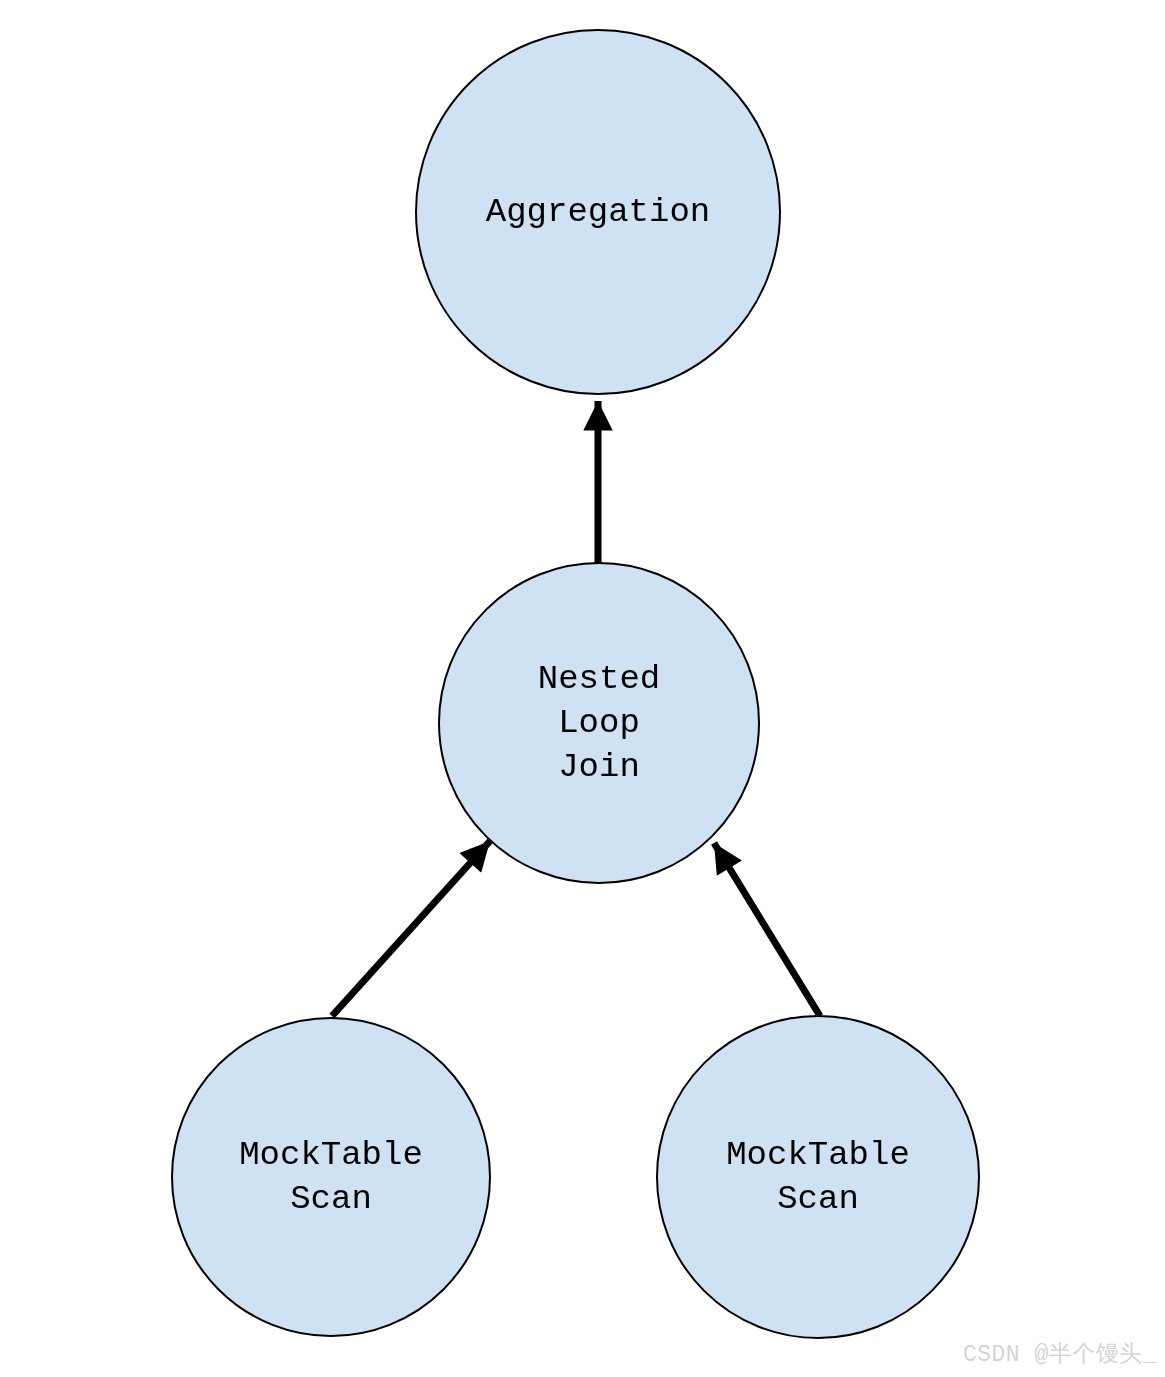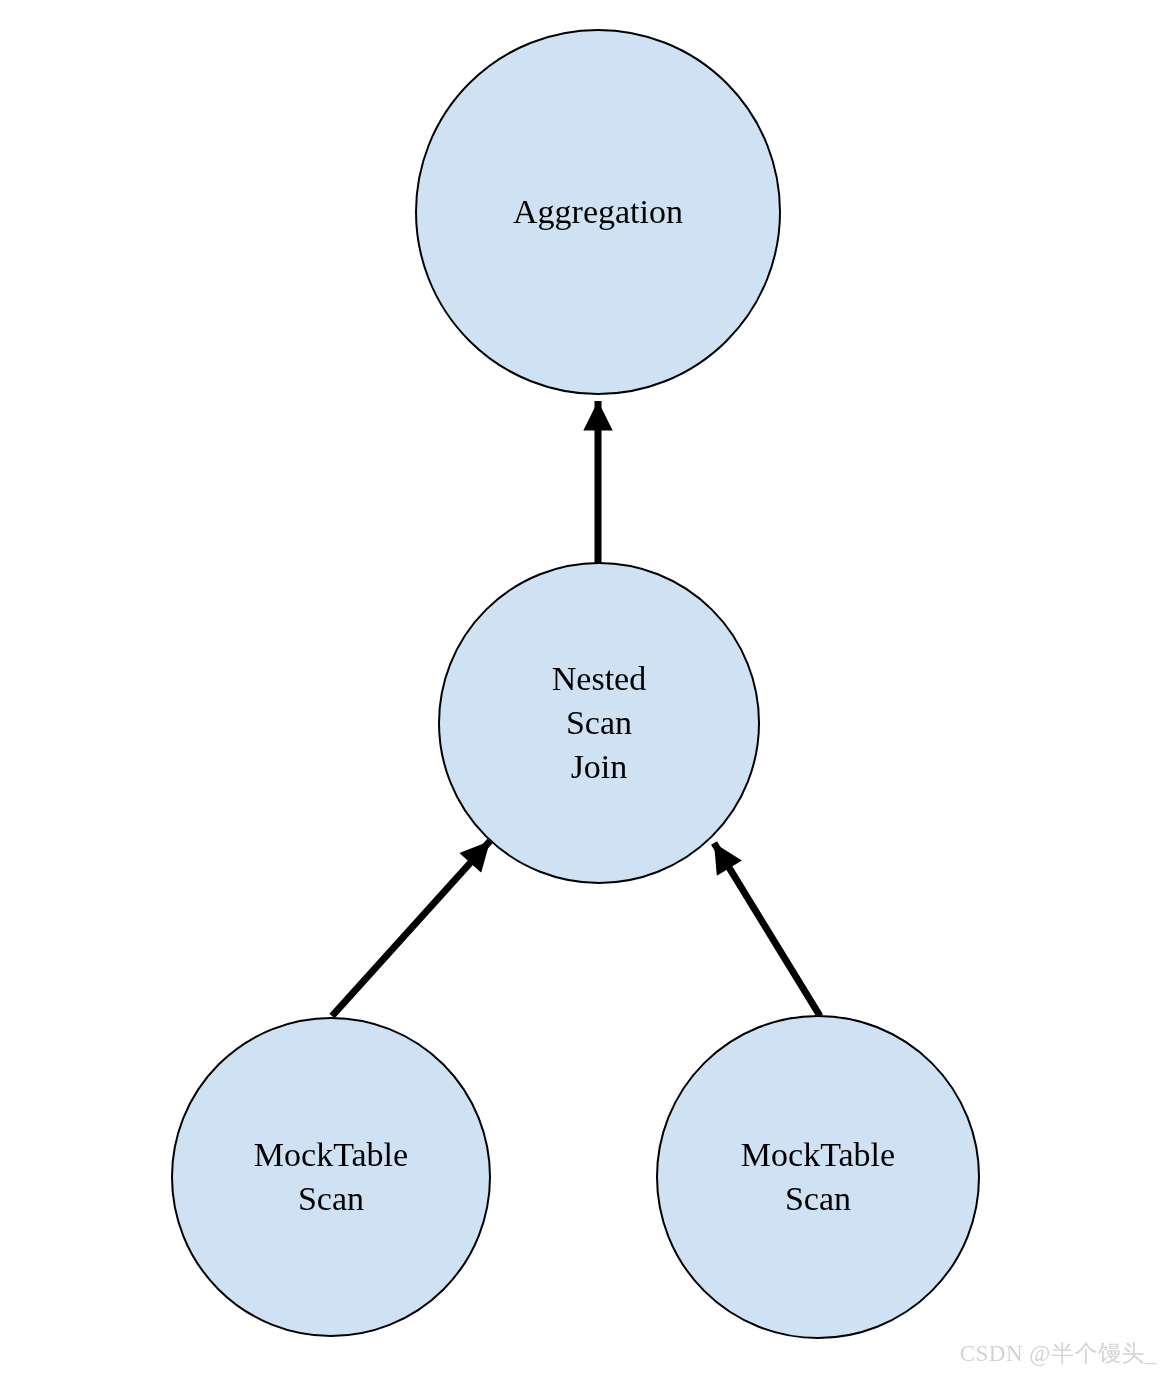--- a/index.html
+++ b/index.html
@@ -6,21 +6,21 @@
     margin: 0;
     padding: 0;
     background: #ffffff;
   }
   .canvas {
     position: relative;
     width: 1165px;
     height: 1377px;
     background: #ffffff;
     overflow: hidden;
-    font-family: Liberation Serif, serif;
+    font-family: Liberation Mono, monospace;
     border-radius: 10px;
   }
   .diagram-svg {
     position: absolute;
     inset: 0;
     width: 100%;
     height: 100%;
   }
   .node-circle {
     stroke: #000000;
@@ -76,21 +76,21 @@
 
     <circle class="node-circle" cx="598" cy="212" r="182" fill="#cfe2f3"></circle>
     <circle class="node-circle" cx="599" cy="723" r="160" fill="#cfe2f3"></circle>
     <circle class="node-circle" cx="331" cy="1177" r="159" fill="#cfe2f3"></circle>
     <circle class="node-circle" cx="818" cy="1177" r="161" fill="#cfe2f3"></circle>
   </svg>
 
   <div class="node-label label-aggregation">Aggregation</div>
 
   <div class="node-label label-nested-loop-join">Nested
-Scan
+Loop
 Join</div>
 
   <div class="node-label label-scan-left">MockTable
 Scan</div>
 
   <div class="node-label label-scan-right">MockTable
 Scan</div>
 
   <div class="watermark">CSDN @半个馒头_</div>
 

